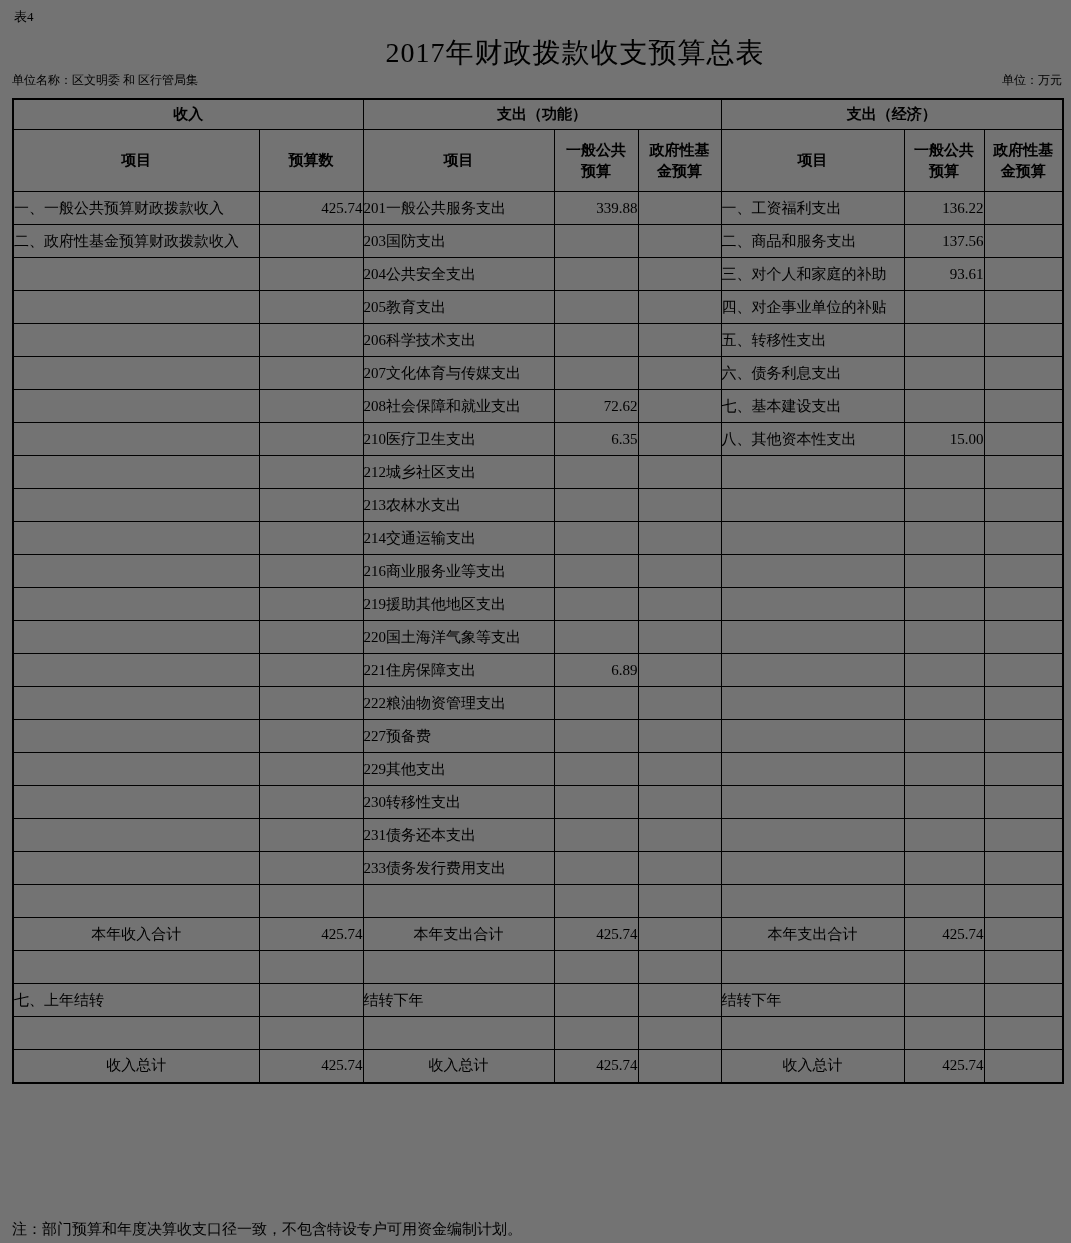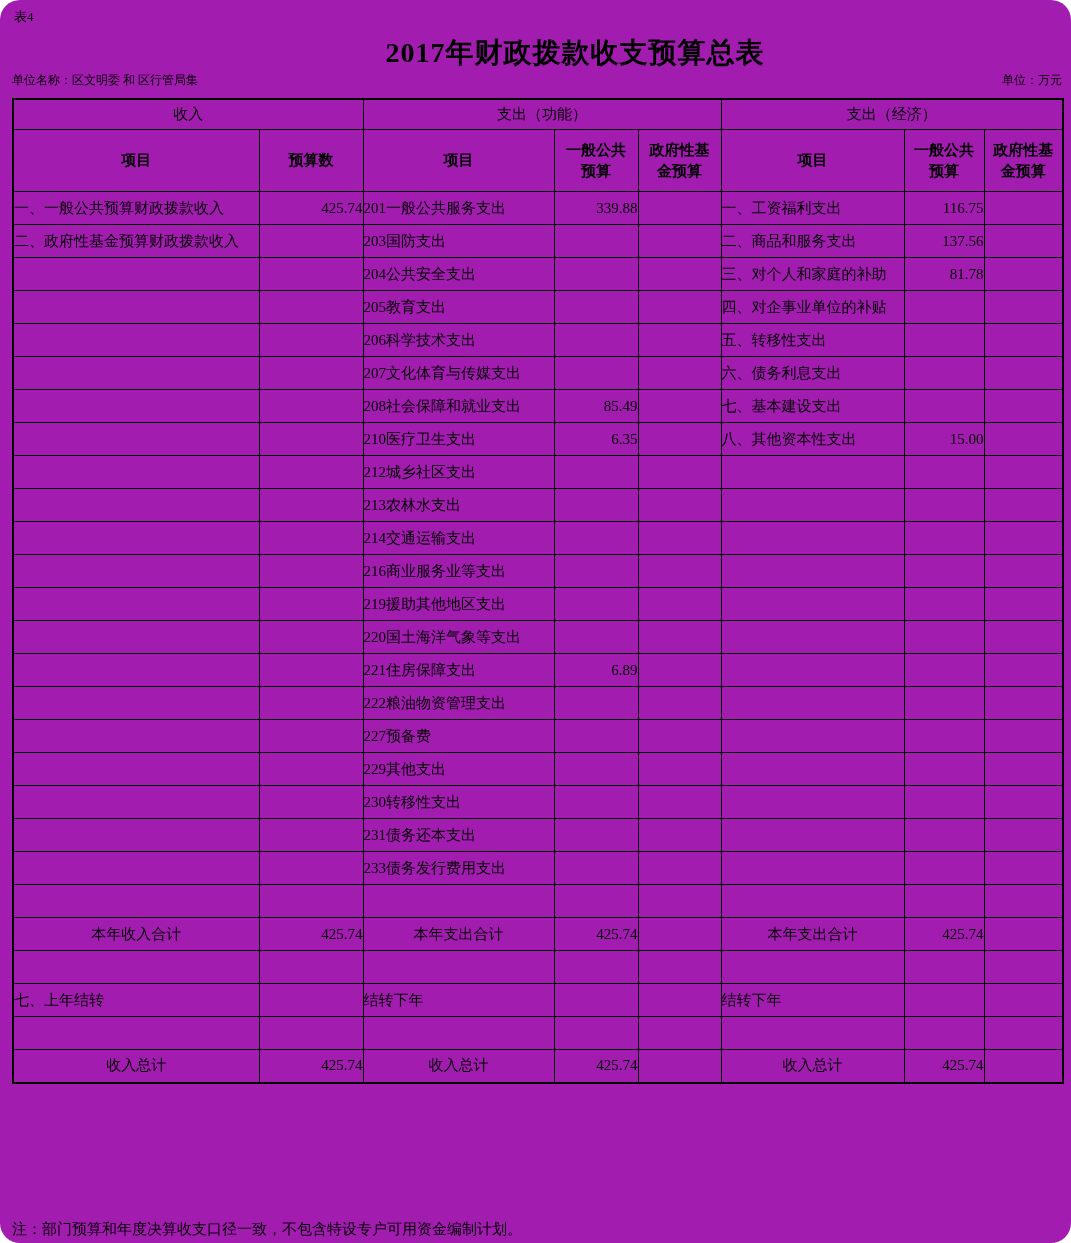--- a/index.html
+++ b/index.html
@@ -6,38 +6,37 @@
     margin: 0;
     padding: 0;
     background: #ffffff;
     font-family: "Liberation Serif", "DejaVu Serif", serif;
     color: #000000;
   }
   .page {
     position: relative;
     width: 1071px;
     height: 1243px;
-    background: #a21caf;
+    background: #737373;
     overflow: hidden;
-    border-radius: 20px;
   }
   .sheet-label {
     position: absolute;
     top: 8px;
     left: 14px;
     font-size: 13px;
   }
   .title {
     position: absolute;
     top: 34px;
     left: 80px;
     width: 990px;
     text-align: center;
     font-size: 28px;
-    font-weight: bold;
+    font-weight: normal;
     letter-spacing: 1px;
   }
   .meta {
     position: absolute;
     top: 72px;
     left: 12px;
     width: 1050px;
     display: flex;
     justify-content: space-between;
     font-size: 12px;
@@ -54,21 +53,21 @@
   table.budget th, table.budget td {
     border: 1px solid #000;
     font-size: 15px;
     font-weight: normal;
     padding: 0;
     overflow: hidden;
     vertical-align: middle;
   }
   tr.group-row th {
     height: 29px;
-    font-weight: normal;
+    font-weight: bold;
     text-align: center;
   }
   tr.cols-row th {
     height: 61px;
     font-weight: bold;
     text-align: center;
     white-space: pre-line;
     line-height: 1.35;
   }
   table.budget tbody tr { height: 33px; }
@@ -130,41 +129,41 @@
       </tr>
     </thead>
     <tbody>
         <tr>
           <td class="item">一、一般公共预算财政拨款收入</td>
           <td class="num">425.74</td>
           <td class="item">201一般公共服务支出</td>
           <td class="num">339.88</td>
           <td class="num"></td>
           <td class="item">一、工资福利支出</td>
-          <td class="num">116.75</td>
+          <td class="num">136.22</td>
           <td class="num"></td>
         </tr>
         <tr>
           <td class="item">二、政府性基金预算财政拨款收入</td>
           <td class="num"></td>
           <td class="item">203国防支出</td>
           <td class="num"></td>
           <td class="num"></td>
           <td class="item">二、商品和服务支出</td>
           <td class="num">137.56</td>
           <td class="num"></td>
         </tr>
         <tr>
           <td class="item"></td>
           <td class="num"></td>
           <td class="item">204公共安全支出</td>
           <td class="num"></td>
           <td class="num"></td>
           <td class="item">三、对个人和家庭的补助</td>
-          <td class="num">81.78</td>
+          <td class="num">93.61</td>
           <td class="num"></td>
         </tr>
         <tr>
           <td class="item"></td>
           <td class="num"></td>
           <td class="item">205教育支出</td>
           <td class="num"></td>
           <td class="num"></td>
           <td class="item">四、对企事业单位的补贴</td>
           <td class="num"></td>
@@ -187,21 +186,21 @@
           <td class="num"></td>
           <td class="num"></td>
           <td class="item">六、债务利息支出</td>
           <td class="num"></td>
           <td class="num"></td>
         </tr>
         <tr>
           <td class="item"></td>
           <td class="num"></td>
           <td class="item">208社会保障和就业支出</td>
-          <td class="num">85.49</td>
+          <td class="num">72.62</td>
           <td class="num"></td>
           <td class="item">七、基本建设支出</td>
           <td class="num"></td>
           <td class="num"></td>
         </tr>
         <tr>
           <td class="item"></td>
           <td class="num"></td>
           <td class="item">210医疗卫生支出</td>
           <td class="num">6.35</td>

